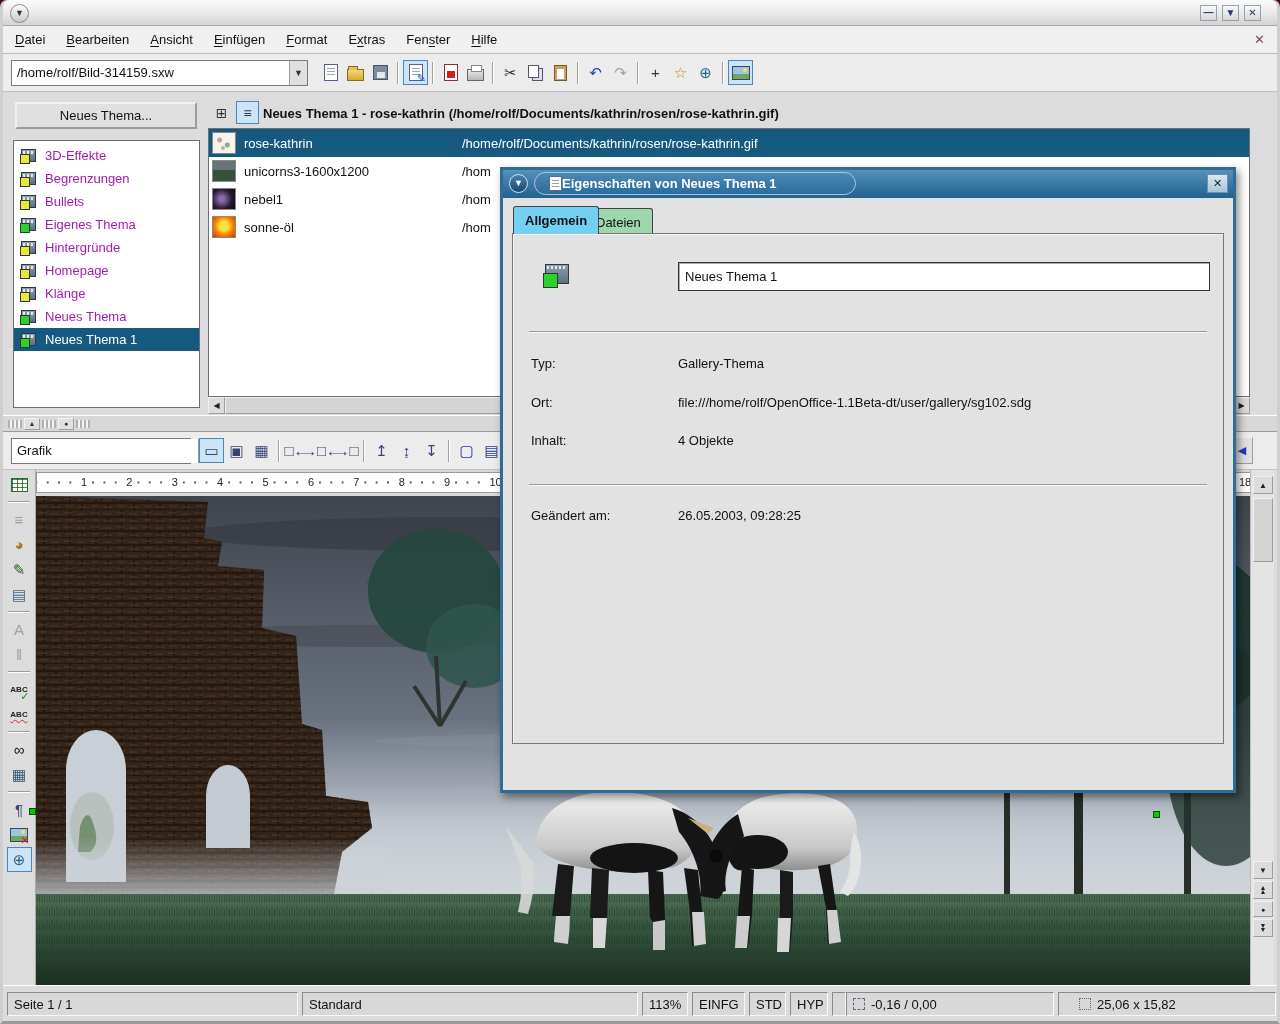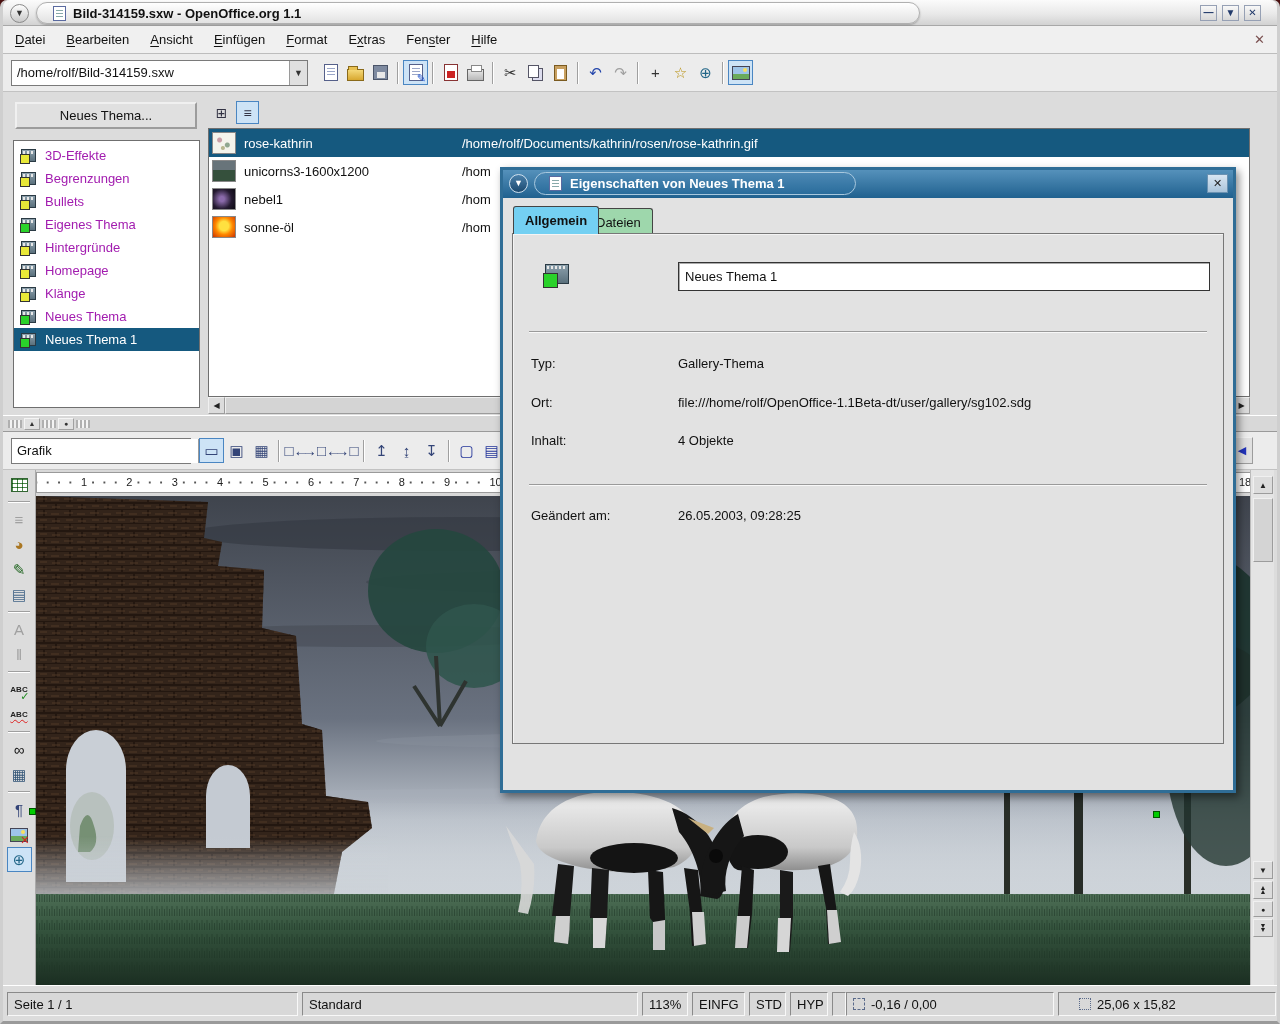--- a/index.html
+++ b/index.html
@@ -166,21 +166,21 @@
 
   
   #dlg { position:absolute; left:497px; top:167px; width:736px; height:626px; z-index:10;
      background:#e2e2e2; border:3px solid #2f6d96; box-shadow:3px 4px 8px rgba(0,0,0,.45); }
   #dlgtitle { position:absolute; left:0; top:0; right:0; height:28px;
      background:linear-gradient(#5591bb,#20618f); }
   #dlgsys { position:absolute; left:6px; top:4px; width:19px; height:19px; border-radius:50%;
      background:linear-gradient(#4a80aa,#1c4a70); border:1px solid #cfe0ee; color:#fff; font-size:9px;
      text-align:center; line-height:17px; }
   #dlgpill { position:absolute; left:31px; top:2px; width:322px; height:23px; border-radius:12px;
-     background:linear-gradient(#4c88b4,#2a6d9c); border:1px solid #a8c8de; display:flex; align-items:center; gap:8px; padding-left:14px; }
+     background:linear-gradient(#4c88b4,#2a6d9c); border:1px solid #a8c8de; display:flex; align-items:center; padding-left:14px; }
   #dlgpill .ttl { color:#fff; font-size:13px; font-weight:bold; white-space:nowrap; }
   #dlgclose { position:absolute; right:5px; top:4px; width:21px; height:19px; background:linear-gradient(#d8e6f2,#aac4da);
      border:1px solid #6a92b2; color:#222; font-size:11px; font-weight:bold; text-align:center; line-height:17px; }
   .tab { position:absolute; top:36px; height:27px; font-size:13px; color:#111; padding:0 11px;
      border:1px solid #444; border-bottom:none; border-radius:3px 3px 0 0; display:flex; align-items:center; }
   #tab1 { left:10px; background:#74d0f2; font-weight:bold; height:28px; z-index:2; }
   #tab2 { left:81px; background:#9ed7ac; top:38px; }
   #tabpage { position:absolute; left:9px; right:9px; top:63px; bottom:46px; border:1px solid #777;
      background:#e2e2e2; box-shadow:inset 1px 1px 0 #f4f4f4; }
   #dlgicon { position:absolute; left:32px; top:30px; }
@@ -193,24 +193,20 @@
   .dbtn { width:88px; height:29px; font-size:13px; color:#111; display:flex; align-items:center; justify-content:center; }
   .dbtn.def { box-shadow:0 0 0 1px #111; }
 </style>
 </head>
 <body>
 
 <div id="win">
 
   <div id="titlebar">
     <div id="sysbtn"><span>▼</span></div>
-    <div id="titlepill">
-      <span class="docsm"></span>
-      <span class="ttl">Bild-314159.sxw - OpenOffice.org 1.1</span>
-    </div>
     <div class="winbtn" style="right:60px"><span>—</span></div>
     <div class="winbtn" style="right:38px"><span>▼</span></div>
     <div class="winbtn" style="right:16px"><span>✕</span></div>
   </div>
 
   <div id="menubar">
     <div style="display:flex">
         <span class="menu-item"><u>D</u>atei</span>
         <span class="menu-item"><u>B</u>earbeiten</span>
         <span class="menu-item"><u>A</u>nsicht</span>
@@ -327,20 +323,21 @@
         </div>
       </div>
     <div id="galviewbtns">
         <div class="viewbtn">
           <span>⊞</span>
         </div>
         <div class="viewbtn act">
           <span>≡</span>
         </div>
       </div>
+    <div id="galtitle">Neues Thema 1 - rose-kathrin (/home/rolf/Documents/kathrin/rosen/rose-kathrin.gif)</div>
     <div id="galtable">
       <div id="galrows">
           <div class="grow sel">
             <span class="thumb th-rose"></span>
             <span class="t">rose-kathrin</span>
             <span class="p">/home/rolf/Documents/kathrin/rosen/rose-kathrin.gif</span>
           </div>
           <div class="grow">
             <span class="thumb th-unicorns"></span>
             <span class="t">unicorns3-1600x1200</span>

